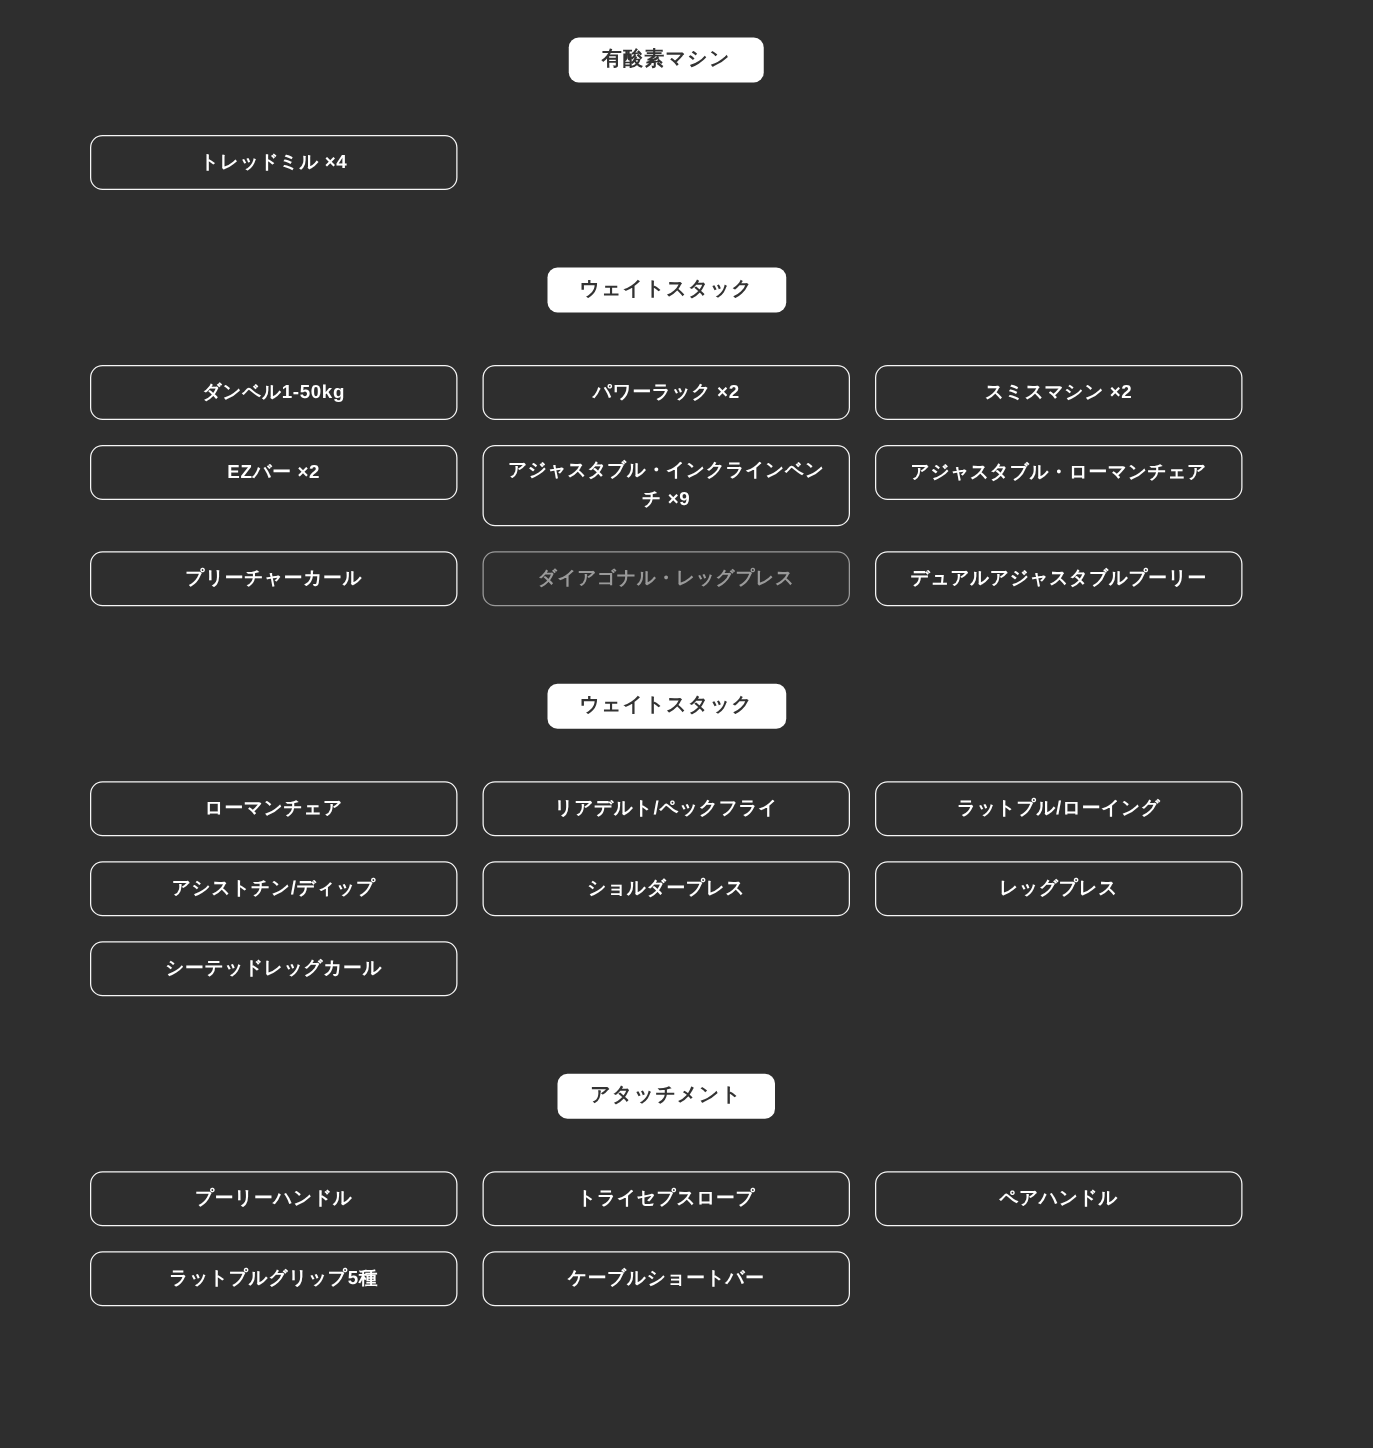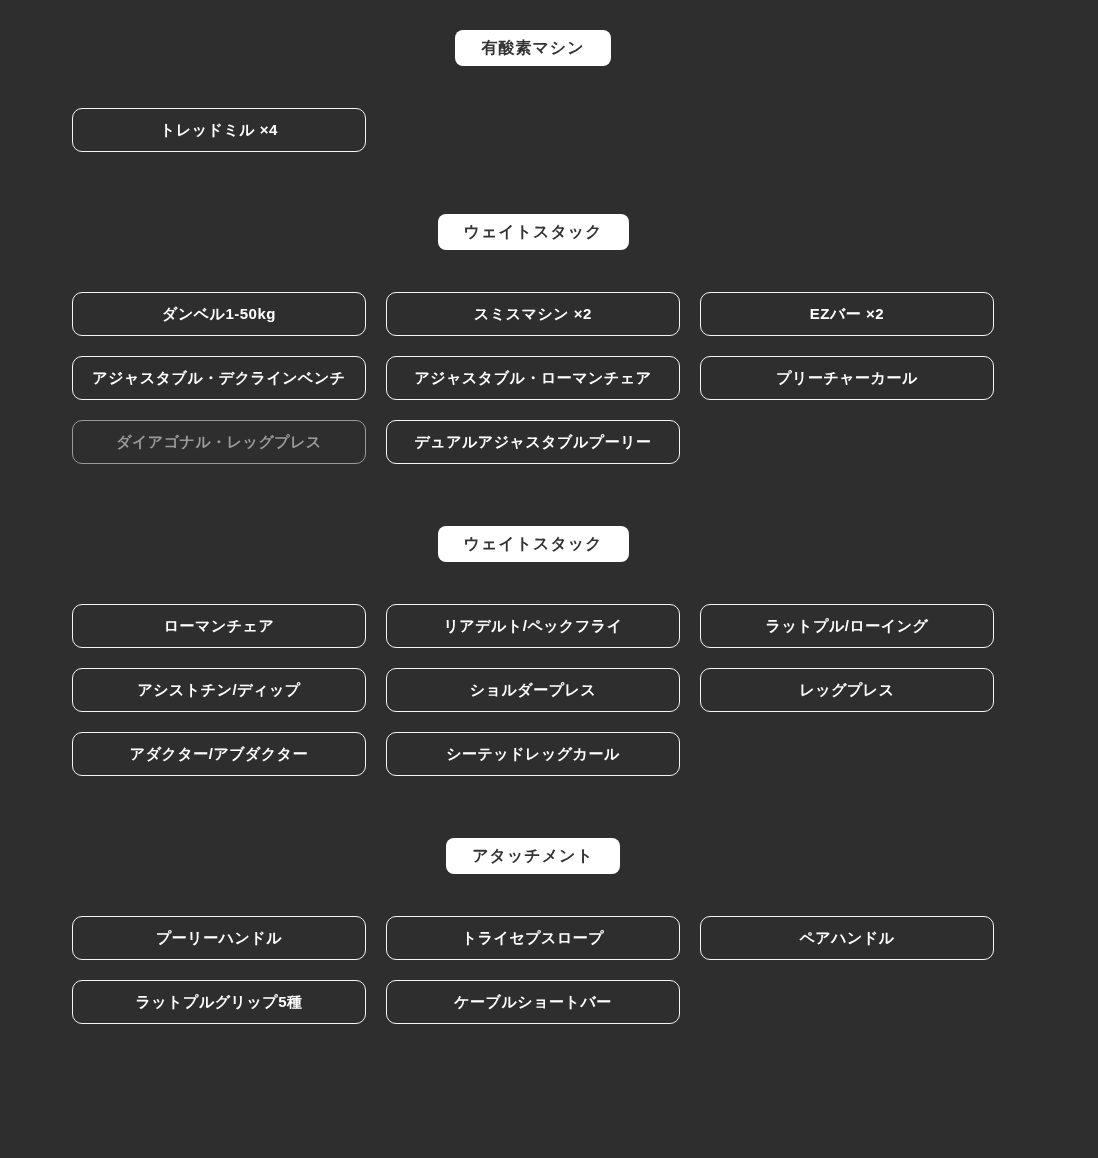--- a/index.html
+++ b/index.html
@@ -94,33 +94,36 @@
 
   <section class="section">
     <div class="header-wrap">
       <h2 class="section-title">ウェイトスタック</h2>
     </div>
     <div class="grid">
   <div class="chip">
     <span class="chip-label">ダンベル1-50kg</span>
   </div>
 
+  <div class="chip">
+    <span class="chip-label">パワーラック ×2</span>
+  </div>
 
   <div class="chip">
     <span class="chip-label">スミスマシン ×2</span>
   </div>
 
   <div class="chip">
     <span class="chip-label">EZバー ×2</span>
   </div>
 
-
-  <div class="chip">
-    <span class="chip-label">アジャスタブル・デクラインベンチ</span>
-  </div>
+  <div class="chip">
+    <span class="chip-label">アジャスタブル・インクラインベンチ ×9</span>
+  </div>
+
 
   <div class="chip">
     <span class="chip-label">アジャスタブル・ローマンチェア</span>
   </div>
 
   <div class="chip">
     <span class="chip-label">プリーチャーカール</span>
   </div>
 
   <div class="chip dimmed">
@@ -155,23 +158,20 @@
   </div>
 
   <div class="chip">
     <span class="chip-label">ショルダープレス</span>
   </div>
 
   <div class="chip">
     <span class="chip-label">レッグプレス</span>
   </div>
 
-  <div class="chip">
-    <span class="chip-label">アダクター/アブダクター</span>
-  </div>
 
   <div class="chip">
     <span class="chip-label">シーテッドレッグカール</span>
   </div>
 
 </div>
   </section>
 
   <section class="section">
     <div class="header-wrap">

